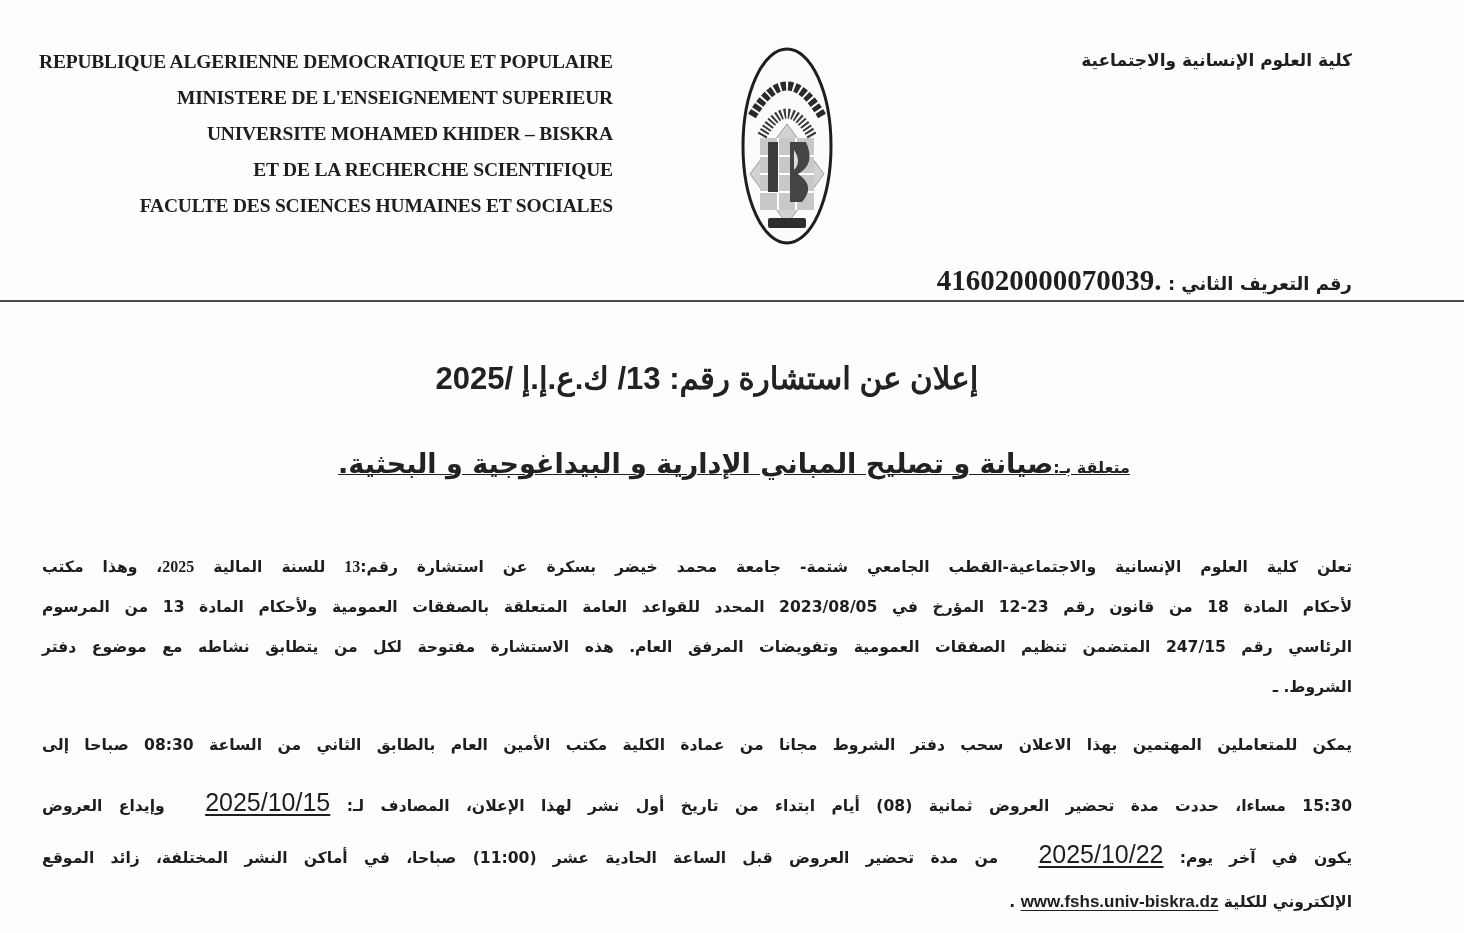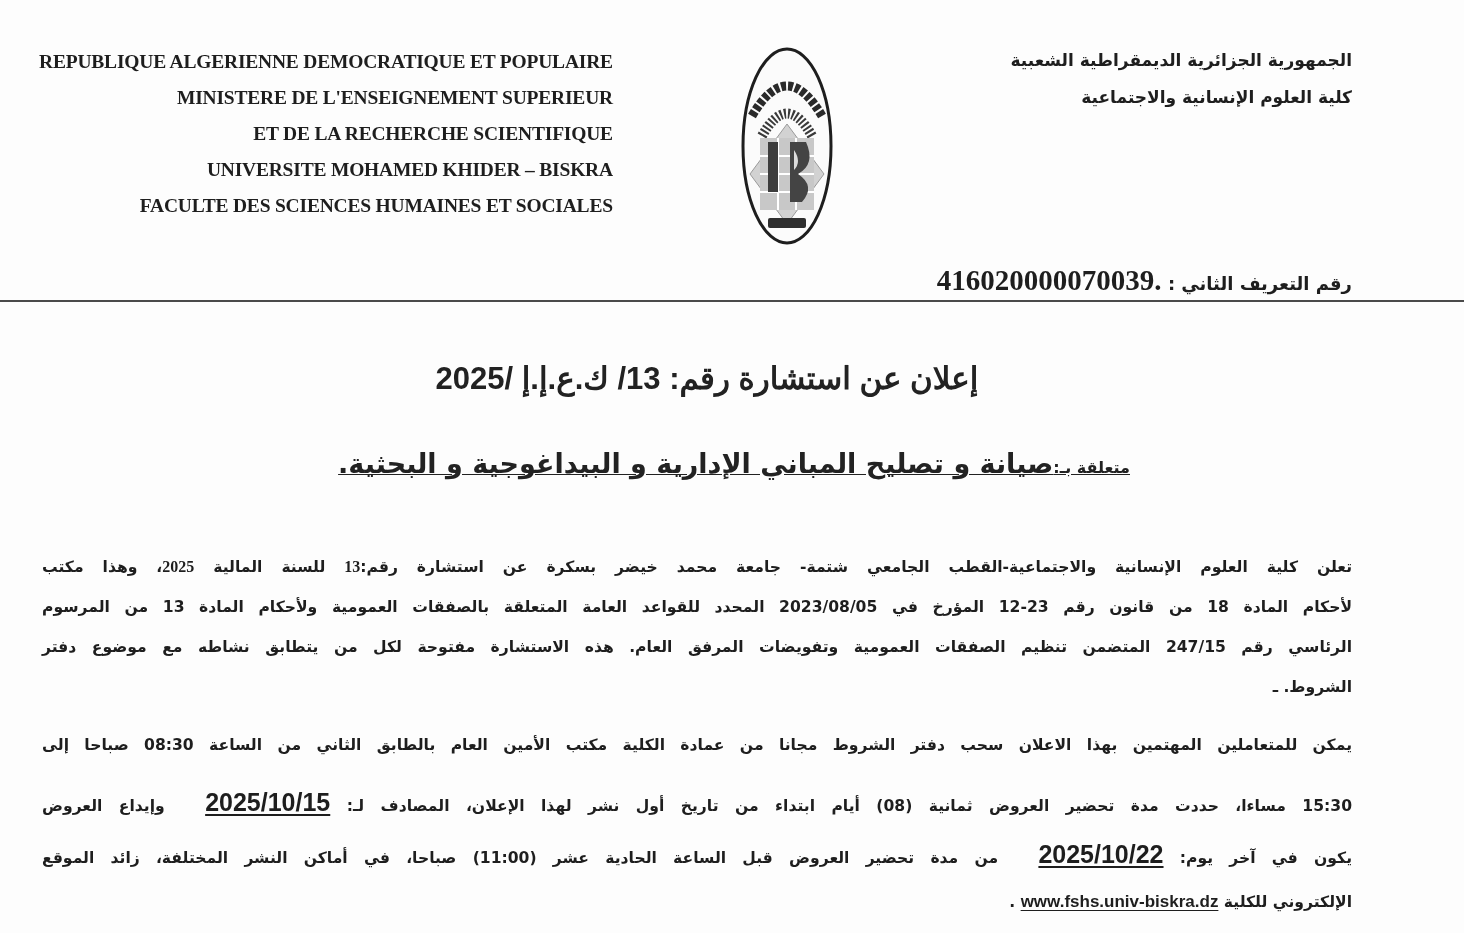--- a/index.html
+++ b/index.html
@@ -56,36 +56,36 @@
     .body-text {
       position: absolute; left: 42px; width: 1310px;
       direction: rtl; text-align: justify; text-align-last: right;
       font-family: "DejaVu Sans", sans-serif; font-weight: bold;
       font-size: 15.6px; color: #1e1e1e; white-space: nowrap;
     }
     .body-text .line { display: block; text-align: justify; text-align-last: justify; }
     .body-text .line.last { text-align-last: right; }
     .num-big { font-family: "Liberation Serif", serif; font-size: 16px; font-weight: bold; }
     .date-u {
-      font-family: "Liberation Sans", sans-serif; font-size: 25px; font-weight: bold;
+      font-family: "Liberation Sans", sans-serif; font-size: 25px; font-weight: normal;
       text-decoration: underline; text-underline-offset: 3px; direction: ltr; unicode-bidi: embed; margin-left: 24px;
     }
     .url-u {
       font-family: "Liberation Sans", sans-serif; font-size: 17px; font-weight: bold;
       text-decoration: underline; text-underline-offset: 3px; direction: ltr; unicode-bidi: embed;
     }
   </style>
 </head>
 <body>
 
 <div class="fr-header">
   <div>REPUBLIQUE ALGERIENNE DEMOCRATIQUE ET POPULAIRE</div>
   <div>MINISTERE DE L'ENSEIGNEMENT SUPERIEUR</div>
+  <div>UNIVERSITE MOHAMED KHIDER – BISKRA</div>
   <div>ET DE LA RECHERCHE SCIENTIFIQUE</div>
-  <div>UNIVERSITE MOHAMED KHIDER – BISKRA</div>
   <div>FACULTE DES SCIENCES HUMAINES ET SOCIALES</div>
 </div>
 
 <div class="logo">
   <svg width="94" height="200" viewBox="0 0 94 200">
     <ellipse cx="47" cy="100" rx="44" ry="97" fill="#fbfbfb" stroke="#1e1e1e" stroke-width="3"></ellipse>
 
     <path d="M12 70 Q47 10 82 70" fill="none" stroke="#2a2a2a" stroke-width="9" stroke-dasharray="5 2"></path>
 
     <path d="M22 90 Q47 45 72 90" fill="none" stroke="#3a3a3a" stroke-width="10" stroke-dasharray="2 2"></path>
@@ -102,21 +102,20 @@
     </g>
     <rect x="28" y="96" width="10" height="50" fill="#3c3c3c"></rect>
     <path d="M50 96 L66 96 Q76 118 58 128 Q76 140 62 156 L50 156 Z" fill="#444"></path>
     <path d="M54 104 Q62 116 54 124 Z" fill="#dcdcdc"></path>
 
     <rect x="28" y="172" width="38" height="10" fill="#2e2e2e" rx="2"></rect>
   </svg>
 </div>
 
 <div class="ar-header">
-  <div>الجمهورية الجزائرية الديمقراطية الشعبية</div>
   <div>كلية العلوم الإنسانية والاجتماعية</div>
 </div>
 
 <div class="tax-line">
   <span>رقم التعريف الثاني :</span>
   <span class="tax-num">416020000070039.</span>
 </div>
 <div class="rule"></div>
 
 <div class="title">

